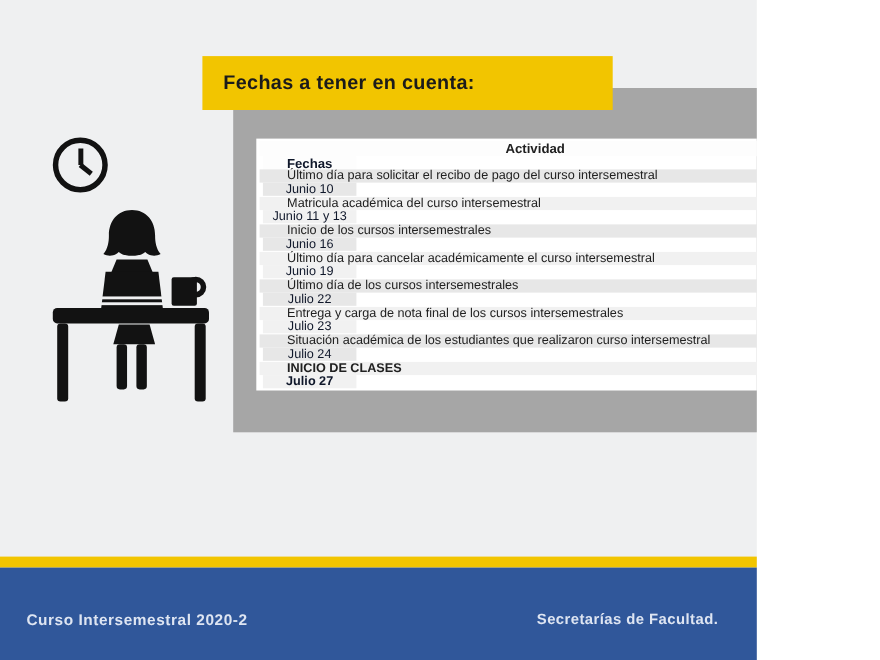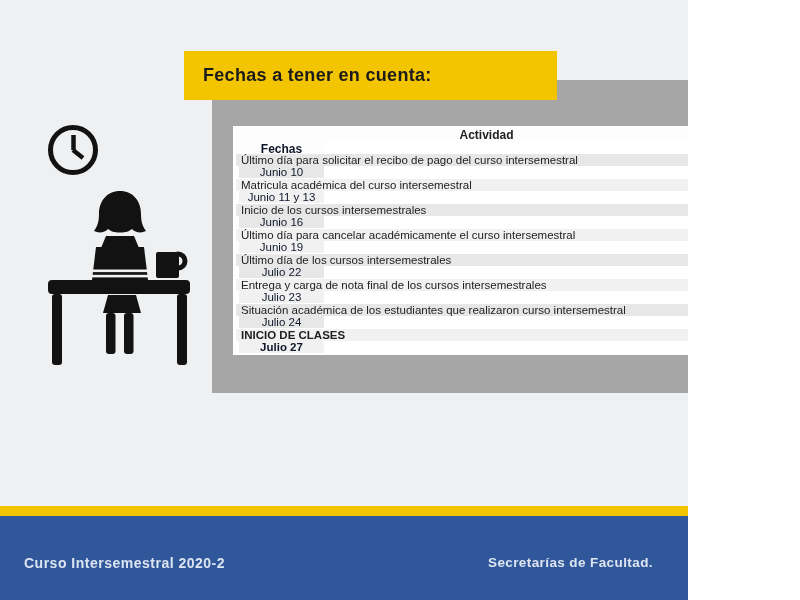--- a/index.html
+++ b/index.html
@@ -22,21 +22,21 @@
     font-size:18px;font-weight:bold;color:#1B1B1B;letter-spacing:.3px;
     padding-left:19px;
   }
   
   .tblwrap{
     position:absolute;left:233px;top:126px;width:507px;height:229px;
     background:#FFFFFF;box-sizing:border-box;padding:2px 3px 3px 3px;
   }
   .t-row{display:flex;height:23px;margin-bottom:2px;flex-direction:column;}
   .t-row .cell-a{
-    flex:1;display:flex;align-items:center;padding-left:5px;
+    flex:1;display:flex;align-items:center;padding-left:25px;
     font-size:11.5px;color:#212121;background:#E7E7E7;
   }
   .t-row .cell-f{
     width:85px;margin-left:3px;display:flex;align-items:center;justify-content:center;
     font-size:11.5px;color:#0f172a;background:#E7E7E7;
   }
   .t-row.alt .cell-a,.t-row.alt .cell-f{background:#F1F1F1;}
   .t-head{height:24px;}
   .t-head .cell-a,.t-head .cell-f{
     background:#FDFDFD;font-weight:bold;font-size:12px;justify-content:center;padding-left:0;

